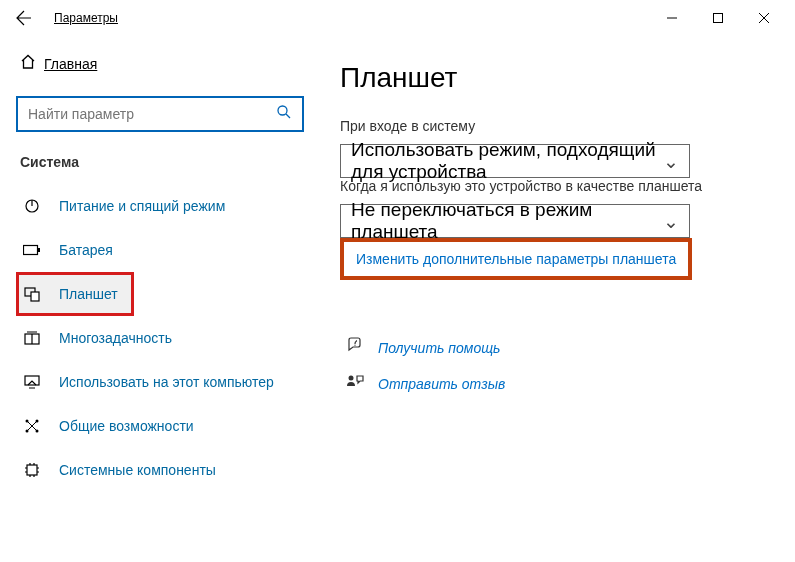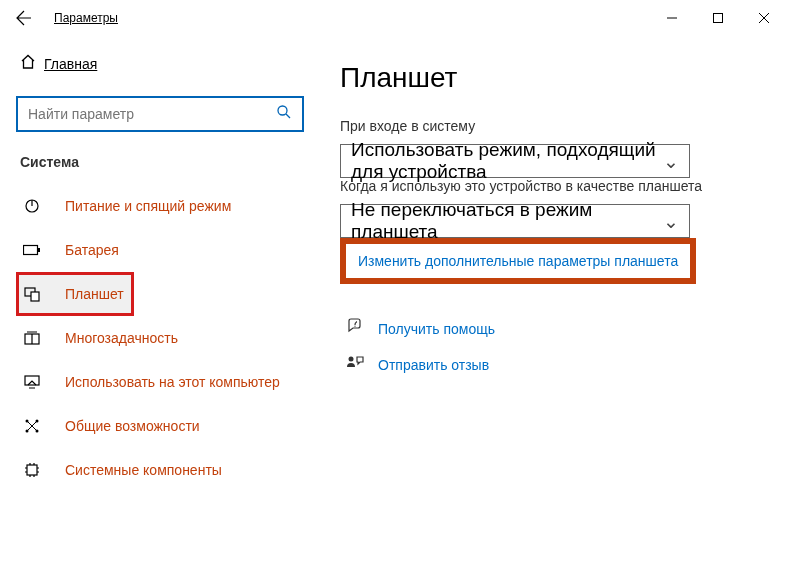--- a/index.html
+++ b/index.html
@@ -18,36 +18,36 @@
     .home-row span.label { margin-left: 8px; font-size: 14px; text-decoration: underline; }
     
     .search-box { border: 2px solid #0064b6; height: 36px; display: flex; align-items: center; padding: 12px 10px; margin-bottom: 22px; }
     .search-box input { border: none; outline: none; flex: 1; font-size: 14px; background: transparent; }
     .search-icon { color: #0064b6; }
     
     .section-header { font-size: 14px; font-weight: 600; margin-bottom: 14px; padding-left: 4px; color: #333; }
     
     .nav-item { display: flex; align-items: center; height: 44px; padding: 0 4px; cursor: pointer; border: 3px solid transparent; }
     .nav-item .icon { width: 18px; display: flex; align-items: center; justify-content: center; }
-    .nav-item .label { margin-left: 24px; font-size: 14px; color: #c2410c; }
+    .nav-item .label { margin-left: 18px; font-size: 14px; color: #0369a1; }
     .nav-item.selected { border: 3px solid #d41c1c; background: #f0f0f0; width: 118px; }
     
     .main { flex: 1; padding: 26px 30px 0 20px; }
     .page-title { font-size: 28px; font-weight: 500; margin-bottom: 24px; }
     
     .setting-group { }
     .setting-label { font-size: 14px; color: #333; margin-bottom: 10px; }
     .dropdown { border: 1px solid #666; height: 34px; display: flex; align-items: center; padding: 0 10px; width: 350px; justify-content: space-between; cursor: pointer; }
     .dropdown span { font-size: 19px; }
     .chevron { font-size: 11px; color: #444; }
     
     .link { color: #006fc7; font-size: 14px; cursor: pointer; }
-    .link-highlighted { border: 6px solid #c2410c; padding: 8px 12px; display: inline-block; }
-    
-    .help-links { margin-top: 34px; }
+    .link-highlighted { border: 4px solid #c2410c; padding: 8px 12px; display: inline-block; }
+    
+    .help-links { margin-top: 57px; font-style: italic; }
     .help-row { display: flex; align-items: center; margin-bottom: 14px; padding-left: 6px; }
     .help-row .label { margin-left: 14px; color: #006fc7; font-size: 14px; cursor: pointer; }
     .help-icon { color: #333; }
   </style>
 </head>
 <body>
 
 <div class="titlebar">
   <div class="back-btn">
     <svg width="16" height="16" viewBox="0 0 16 16">

